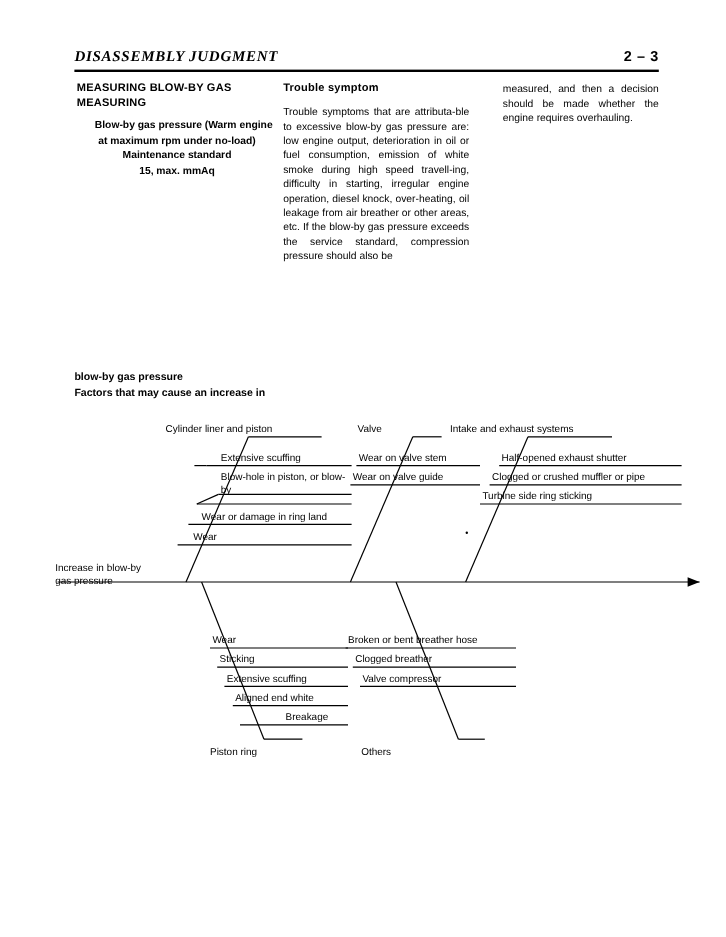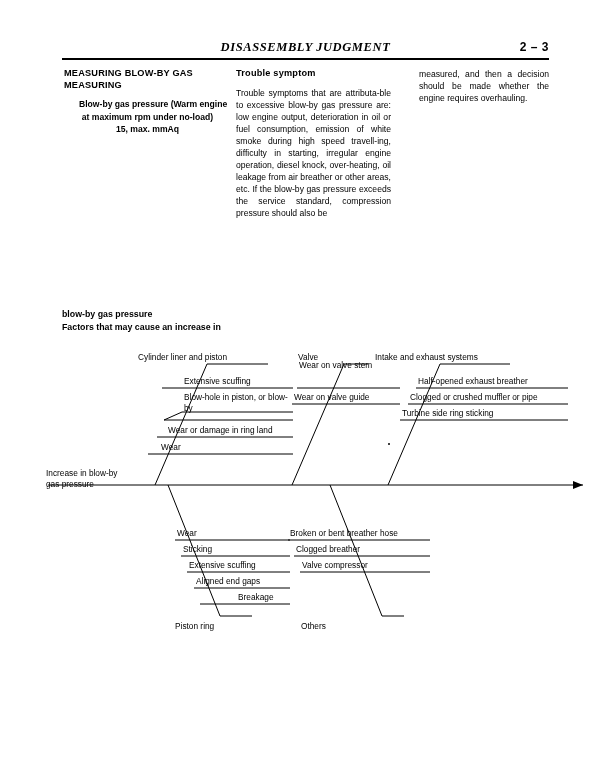--- a/index.html
+++ b/index.html
@@ -26,21 +26,20 @@
     left: 62px;
     top: 40px;
     width: 487px;
     height: 20px;
   }
   .header-title {
     position: absolute;
     left: 0;
     top: 0;
     width: 487px;
-    text-align: center;
     font-family: "Liberation Serif", serif;
     font-style: italic;
     font-weight: bold;
     font-size: 12.5px;
     letter-spacing: 0.6px;
   }
   .header-page {
     position: absolute;
     right: 0;
     top: 0;
@@ -126,20 +125,21 @@
     <div class="header-title">DISASSEMBLY JUDGMENT</div>
     <div class="header-page">2 – 3</div>
   </div>
   <div class="header-rule"></div>
 
   <div class="col col1">
     <h2>MEASURING BLOW-BY GAS MEASURING</h2>
     <div class="spec">
       <div>Blow-by gas pressure (Warm engine</div>
       <div>at maximum rpm under no-load)</div>
+      <div>Maintenance standard</div>
       <div>15, max. mmAq</div>
     </div>
   </div>
 
   <div class="col col2">
     <h2>Trouble symptom</h2>
     <p>Trouble symptoms that are attributa-ble to excessive blow-by gas pressure are: low engine output, deterioration in oil or fuel consumption, emission of white smoke during high speed travell-ing, difficulty in starting, irregular engine operation, diesel knock, over-heating, oil leakage from air breather or other areas, etc. If the blow-by gas pressure exceeds the service standard, compression pressure should also be</p>
   </div>
 
   <div class="col col3">
@@ -213,31 +213,31 @@
     <div class="lbl" style="left:298px; top:12px;">Valve</div>
     <div class="lbl" style="left:375px; top:12px;">Intake and exhaust systems</div>
 
     <div class="lbl" style="left:184px; top:36px;">Extensive scuffing</div>
     <div class="lbl lbl-multiline" style="left:184px; top:52px; width:110px;">
       <span>Blow-hole in piston, or blow-by</span>
     </div>
     <div class="lbl" style="left:168px; top:85px;">Wear or damage in ring land</div>
     <div class="lbl" style="left:161px; top:102px;">Wear</div>
 
-    <div class="lbl" style="left:299px; top:20px;">Wear on valve stem</div>
+    <div class="lbl" style="left:299px; top:36px;">Wear on valve stem</div>
     <div class="lbl" style="left:294px; top:52px;">Wear on valve guide</div>
 
-    <div class="lbl" style="left:418px; top:36px;">Half-opened exhaust breather</div>
+    <div class="lbl" style="left:418px; top:36px;">Half-opened exhaust shutter</div>
     <div class="lbl" style="left:410px; top:52px;">Clogged or crushed muffler or pipe</div>
     <div class="lbl" style="left:402px; top:68px;">Turbine side ring sticking</div>
 
     <div class="lbl" style="left:177px; top:188px;">Wear</div>
     <div class="lbl" style="left:183px; top:204px;">Sticking</div>
     <div class="lbl" style="left:189px; top:220px;">Extensive scuffing</div>
-    <div class="lbl" style="left:196px; top:236px;">Aligned end gaps</div>
+    <div class="lbl" style="left:196px; top:236px;">Aligned end white</div>
     <div class="lbl" style="left:202px; top:252px;margin-left:36px;">Breakage</div>
 
     <div class="lbl" style="left:290px; top:188px;">Broken or bent breather hose</div>
     <div class="lbl" style="left:296px; top:204px;">Clogged breather</div>
     <div class="lbl" style="left:302px; top:220px;">Valve compressor</div>
 
     <div class="lbl" style="left:175px; top:281px;">Piston ring</div>
     <div class="lbl" style="left:301px; top:281px;">Others</div>
 
   </div>

